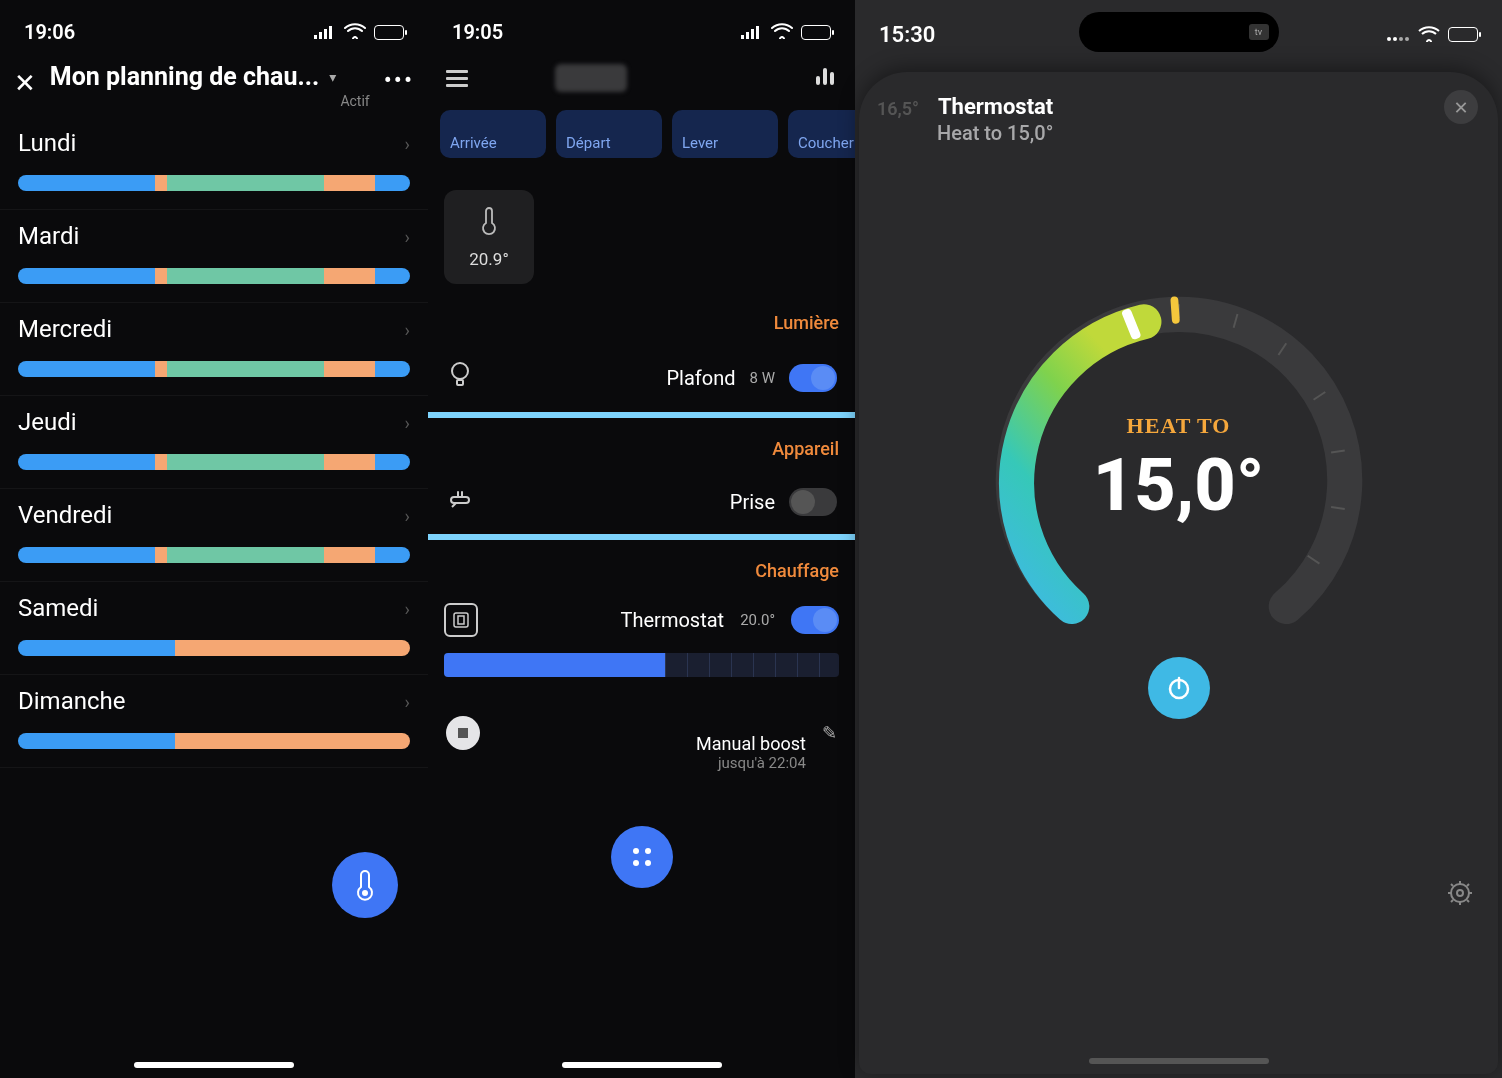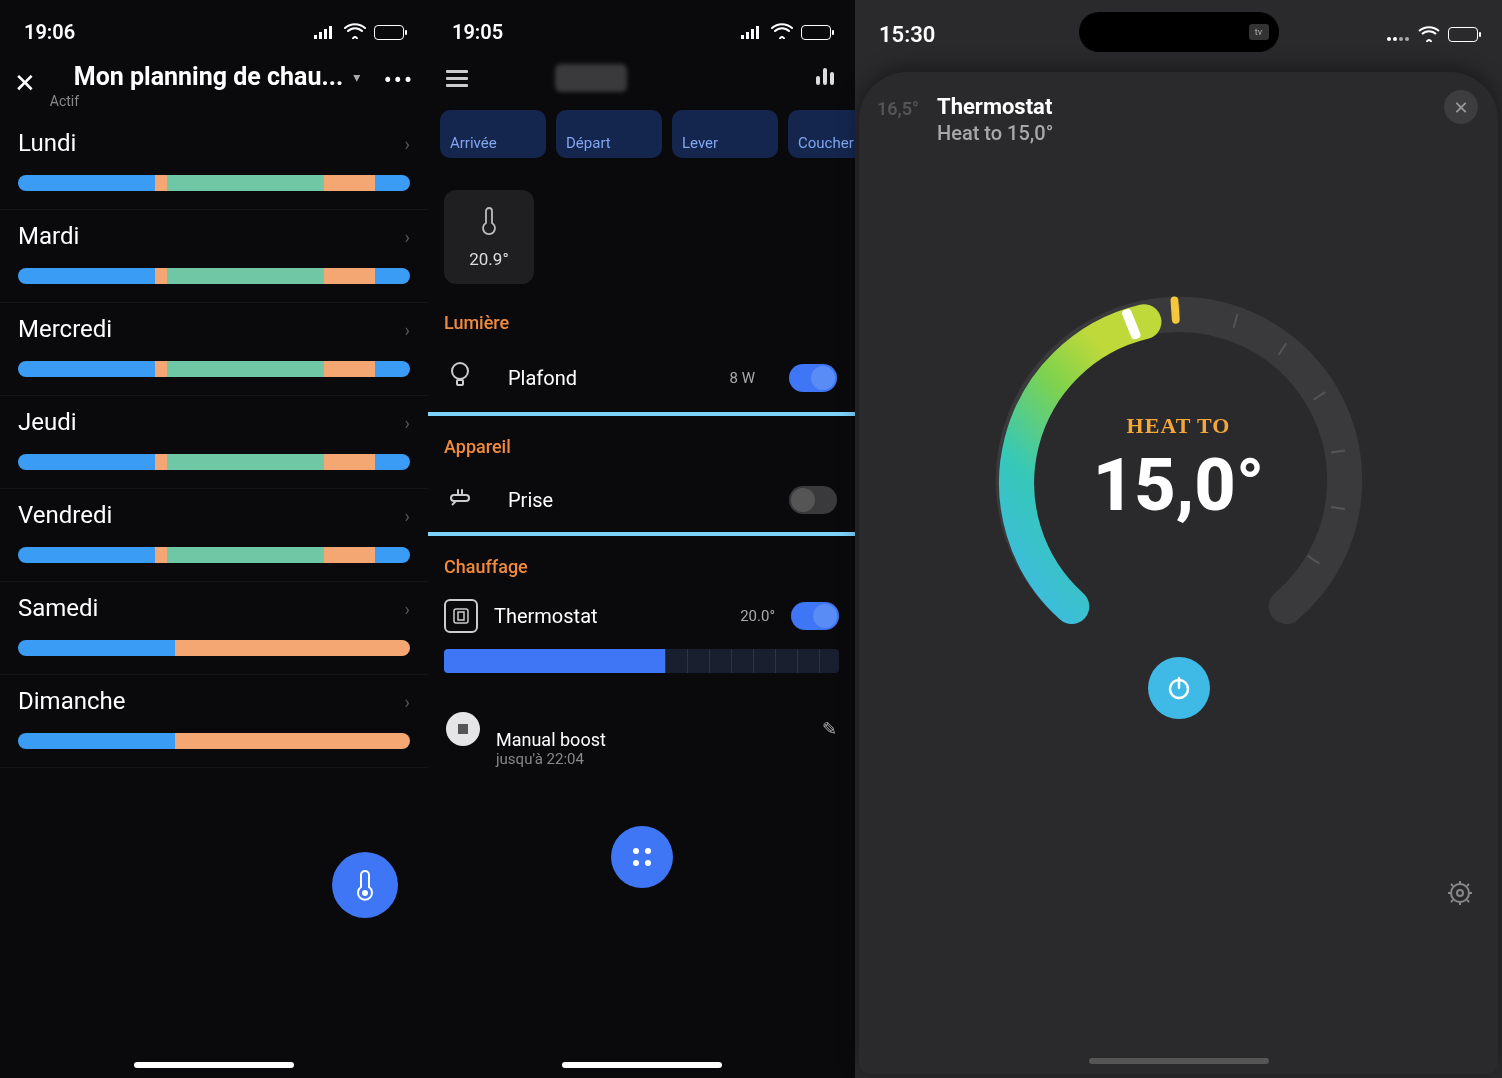--- a/index.html
+++ b/index.html
@@ -5,41 +5,41 @@
   * { box-sizing: border-box; margin: 0; padding: 0; }
   body {
     background: #000;
     font-family: -apple-system, BlinkMacSystemFont, "Segoe UI", Roboto, sans-serif;
     color: #fff;
     width: 1502px;
     height: 1078px;
     display: flex;
     overflow: hidden;
   }
-  .phone { height: 1078px; position: relative; background:#0a0a0c; }
+  .phone { height: 1078px; position: relative; background:#0a0a0c;text-align:right; }
   .phone1 { width: 428px; }
   .phone2 { width: 427px; }
   .phone3 { width: 647px; background:#2a2a2c; }
 
   
   .status-bar {
     display:flex; justify-content:space-between; align-items:center;
     padding: 14px 24px 0 24px; height: 50px; font-size: 20px; font-weight:600;
   }
   .status-icons { display:flex; gap:8px; align-items:center; }
   .battery-box { width:30px; height:15px; border:1.5px solid #fff; border-radius:4px; position:relative; }
   .battery-box::after { content:""; position:absolute; right:-4px; top:4px; width:2px; height:5px; background:#fff; border-radius:1px;}
   .battery-fill { background:#fff; height:100%; border-radius:2px; }
   .battery-fill.green { background:#34c759; }
 
   
   .p1-header { display:flex; align-items:flex-start; padding: 12px 14px 8px 14px; gap: 14px; }
   .close-x { font-size:26px; font-weight:300; margin-top:6px; }
   .p1-title-block { flex:1; min-width:0; }
-  .p1-title-row { display:flex; align-items:center; gap:10px;margin-left:24px; }
+  .p1-title-row { display:flex; align-items:center; gap:10px; }
   .p1-title { font-size:25px; font-weight:700; white-space:nowrap; overflow:hidden; text-overflow:ellipsis; }
   .chev-down { font-size:14px; color:#aaa; }
   .p1-sub { font-size:14px; color:#888; margin-top:2px;}
   .dots { font-size:24px; letter-spacing:2px; margin-top:4px; }
 
   
   .day-row { padding: 12px 18px 18px 18px; border-bottom: 1px solid #151517; }
   .day-head { display:flex; justify-content:space-between; align-items:center; margin-bottom: 18px; }
   .day-name { font-size:24px; font-weight:400; }
   .chev-right { color:#555; font-size:18px; }
@@ -75,22 +75,22 @@
 
   .temp-tile {
     margin: 24px 16px 8px 16px; width:90px; height:94px; background:#1f1f21; border-radius:12px;
     display:flex; flex-direction:column; align-items:center; justify-content:center; gap:6px;
   }
   .temp-tile .ticon { font-size:28px; color:#bbb; }
   .temp-tile .tval { font-size:17px; color:#ddd; }
 
   .section-h { color:#f08a3c; font-size:18px; font-weight:500; padding: 20px 16px 10px 16px;}
   .device-row {
-    display:flex; align-items:center; gap:34px; padding: 18px 18px;
-    border-bottom:4px solid #7dd3fc;
+    display:flex; align-items:center; gap:14px; padding: 18px 18px;
+    border-bottom:6px solid #7dd3fc;
   }
   .device-icon { width:28px; text-align:center; font-size:22px; color:#ccc;}
   .device-name { flex:1; font-size:20px; }
   .device-meta { font-size:15px; color:#aaa; }
   .toggle {
     width:48px; height:28px; border-radius:14px; background:#3a3a3c; position:relative;
   }
   .toggle.on { background:#3f76f5; }
   .toggle .knob { position:absolute; top:2px; width:24px; height:24px; border-radius:50%; background:#2a2a2c; }
   .toggle.on .knob { right:2px; background:#5a8cf5; }

